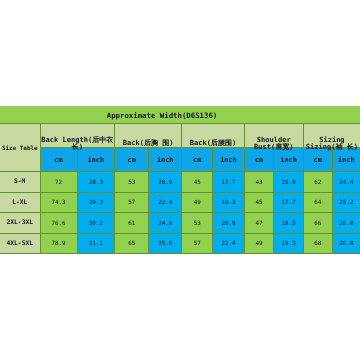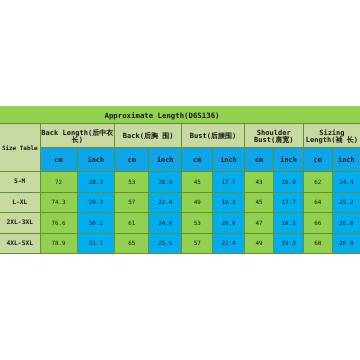--- a/index.html
+++ b/index.html
@@ -7,21 +7,21 @@
        font-family:"DejaVu Sans Mono","Liberation Mono",monospace;
        -webkit-font-smoothing:antialiased;text-rendering:geometricPrecision;}
   #sizing-chart{position:absolute;left:-1px;top:106px;width:361px;will-change:transform;transform:translateZ(0);}
   table.sizing{border-collapse:collapse;table-layout:fixed;width:361px;}
   table.sizing td{padding:0;margin:0;text-align:center;vertical-align:middle;
       color:#141414;border:1px solid #63912e;}
   table.sizing td.title-bar{background:#92d050;height:17px;box-sizing:border-box;border:0;
       font-size:7.35px;font-weight:bold;letter-spacing:0;padding:1.5px 36px 0 0;}
   table.sizing td.colhead{background:#c7d8a0;height:23.5px;font-size:7.05px;font-weight:bold;
       line-height:7.6px;vertical-align:middle;padding:0;}
-  table.sizing td.colhead .hline{display:block;white-space:nowrap;position:relative;top:1px;}
+  table.sizing td.colhead .hline{display:block;white-space:nowrap;position:relative;top:8px;}
   table.sizing td.sizelabel{background:#c7d8a0;font-size:6.25px;font-weight:bold;white-space:nowrap;}
   table.sizing td.sizelabel.head{font-size:5.95px;padding-top:3px;}
   table.sizing td.unit{background:#0ea5e9;height:22px;font-size:6.9px;font-weight:bold;padding-top:1px;}
   table.sizing td.cm{background:#92d050;font-size:5.9px;height:18px;padding-top:1.5px;}
   table.sizing td.inch{background:#00aeef;font-size:5.9px;height:18px;padding-top:1.5px;}
 </style>
 </head>
 <body>
 
 <div id="sizing-chart">
@@ -34,41 +34,41 @@
         <col style="width:32.9px">
         <col style="width:31px">
       <col style="width:31.6px">
         <col style="width:29.7px">
         <col style="width:29.3px">
       <col style="width:29px">
         <col style="width:28.2px">
     </colgroup>
     <tbody>
       <tr>
-        <td class="title-bar" colspan="11">Approximate Length(D6S136)</td>
+        <td class="title-bar" colspan="11">Approximate Width(D6S136)</td>
       </tr>
       <tr>
         <td class="sizelabel head" rowspan="2">Size Table</td>
         <td class="colhead" colspan="2">
           <span class="hline">Back Length(后中衣</span>
           <span class="hline">长)</span>
         </td>
         <td class="colhead" colspan="2">
           <span class="hline">Back(后胸 围)</span>
         </td>
         <td class="colhead" colspan="2">
-          <span class="hline">Bust(后腰围)</span>
+          <span class="hline">Back(后腰围)</span>
         </td>
         <td class="colhead" colspan="2">
           <span class="hline">Shoulder</span>
           <span class="hline">Bust(肩宽)</span>
         </td>
         <td class="colhead" colspan="2">
           <span class="hline">Sizing</span>
-          <span class="hline">Length(袖 长)</span>
+          <span class="hline">Sizing(袖 长)</span>
         </td>
       </tr>
       <tr>
         <td class="unit">cm</td>
         <td class="unit">inch</td>
         <td class="unit">cm</td>
         <td class="unit">inch</td>
         <td class="unit">cm</td>
         <td class="unit">inch</td>
         <td class="unit">cm</td>

